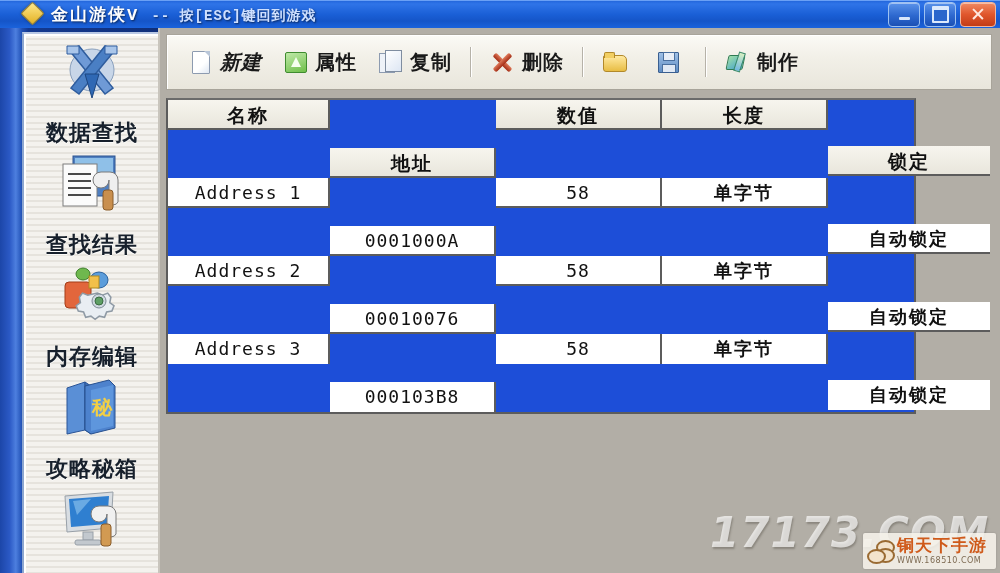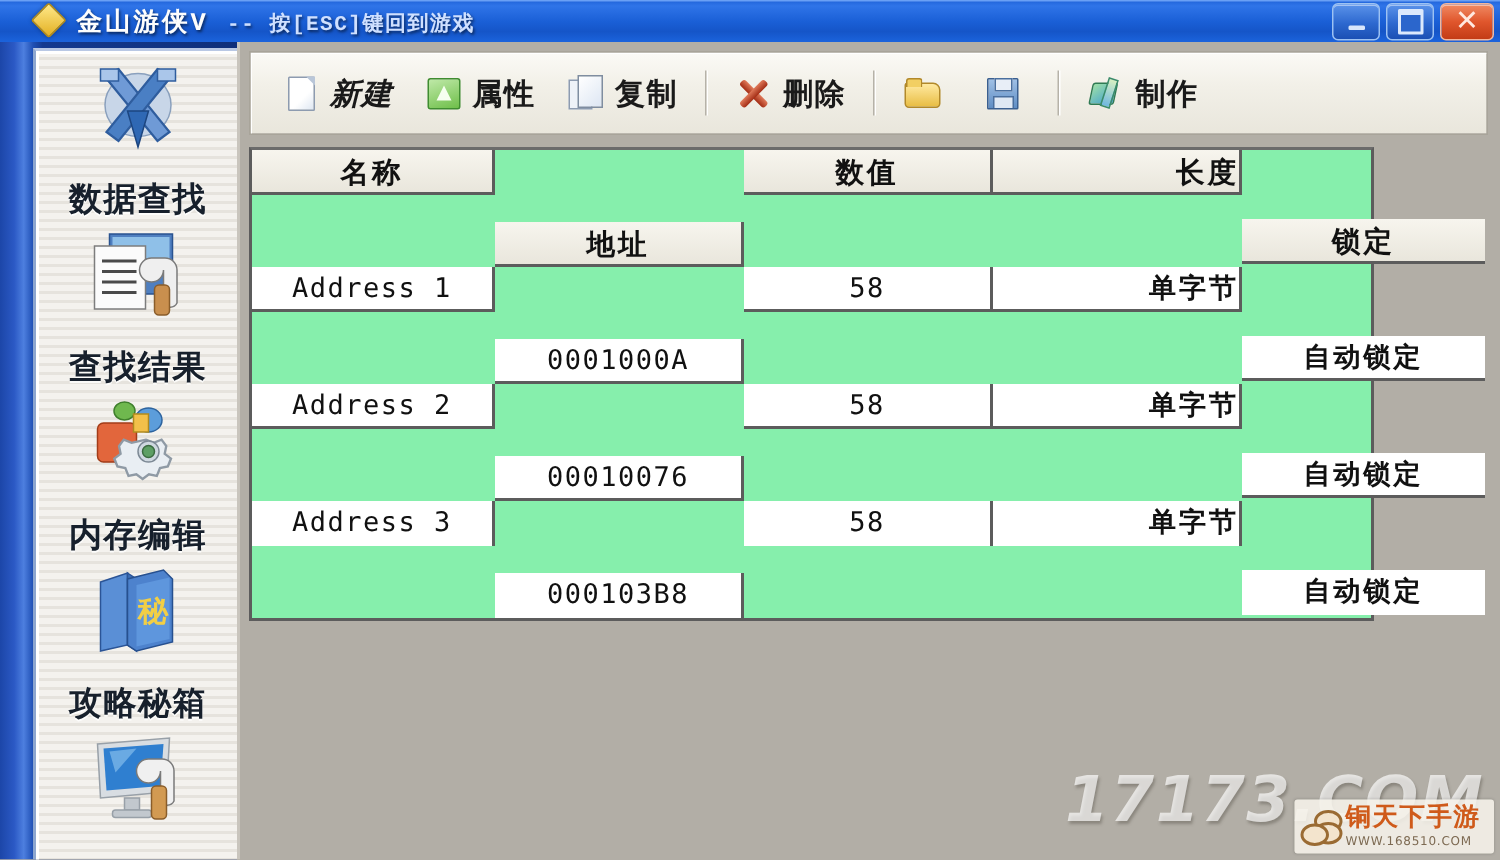--- a/index.html
+++ b/index.html
@@ -180,21 +180,21 @@
   .ic-make:after{
     content:"";position:absolute;left:10px;top:0px;width:5px;height:18px;
     background:linear-gradient(180deg,#d7f0c2,#6fb7e0);transform:rotate(18deg);
     border:1px solid #3b8b6a;
   }
 
   
   .table{
     position:absolute;left:6px;top:70px;width:750px;
     border:2px solid #5c5c5c;border-top:2px solid #6b6b6b;
-    box-sizing:border-box;background:#86efac;
+    box-sizing:border-box;background:#1d4ed8;
   }
   .trow{display:flex;}
   .th{
     flex:0 0 auto;height:30px;line-height:30px;text-align:center;
     background:linear-gradient(180deg,#f7f5ee,#e9e6dc);
     border-right:2px solid #5c5c5c;
     border-bottom:2px solid #5c5c5c;
     font-size:19px;font-weight:bold;color:#111;letter-spacing:2px;
     font-family:"DejaVu Sans","Liberation Sans",sans-serif;
     box-sizing:border-box;
@@ -206,21 +206,21 @@
     border-bottom:2px solid #5c5c5c;
     font-size:18px;color:#111;
     font-family:"DejaVu Sans Mono","Liberation Mono",monospace;
     letter-spacing:1px;
     box-sizing:border-box;
   }
   .td.cjk{font-family:"DejaVu Sans","Liberation Sans",sans-serif;font-weight:bold;letter-spacing:2px;font-size:18px;}
   .c0{width:162px;}
   .c1{width:166px;margin-top:48px;}
   .c2{width:166px;}
-  .c3{width:166px;text-align:right;}
+  .c3{width:166px;}
   .c4{width:162px;border-right:none;}
   .trow .th:last-child,.trow .td:last-child{border-right:none;margin-top:46px;}
   .trow:last-child .th,.trow:last-child .td{border-bottom:none;}
 
   
   .wm-17173{
     position:absolute;left:710px;top:508px;
     font-size:42px;font-weight:bold;font-style:italic;
     color:rgba(255,255,255,.68);
     letter-spacing:1px;

